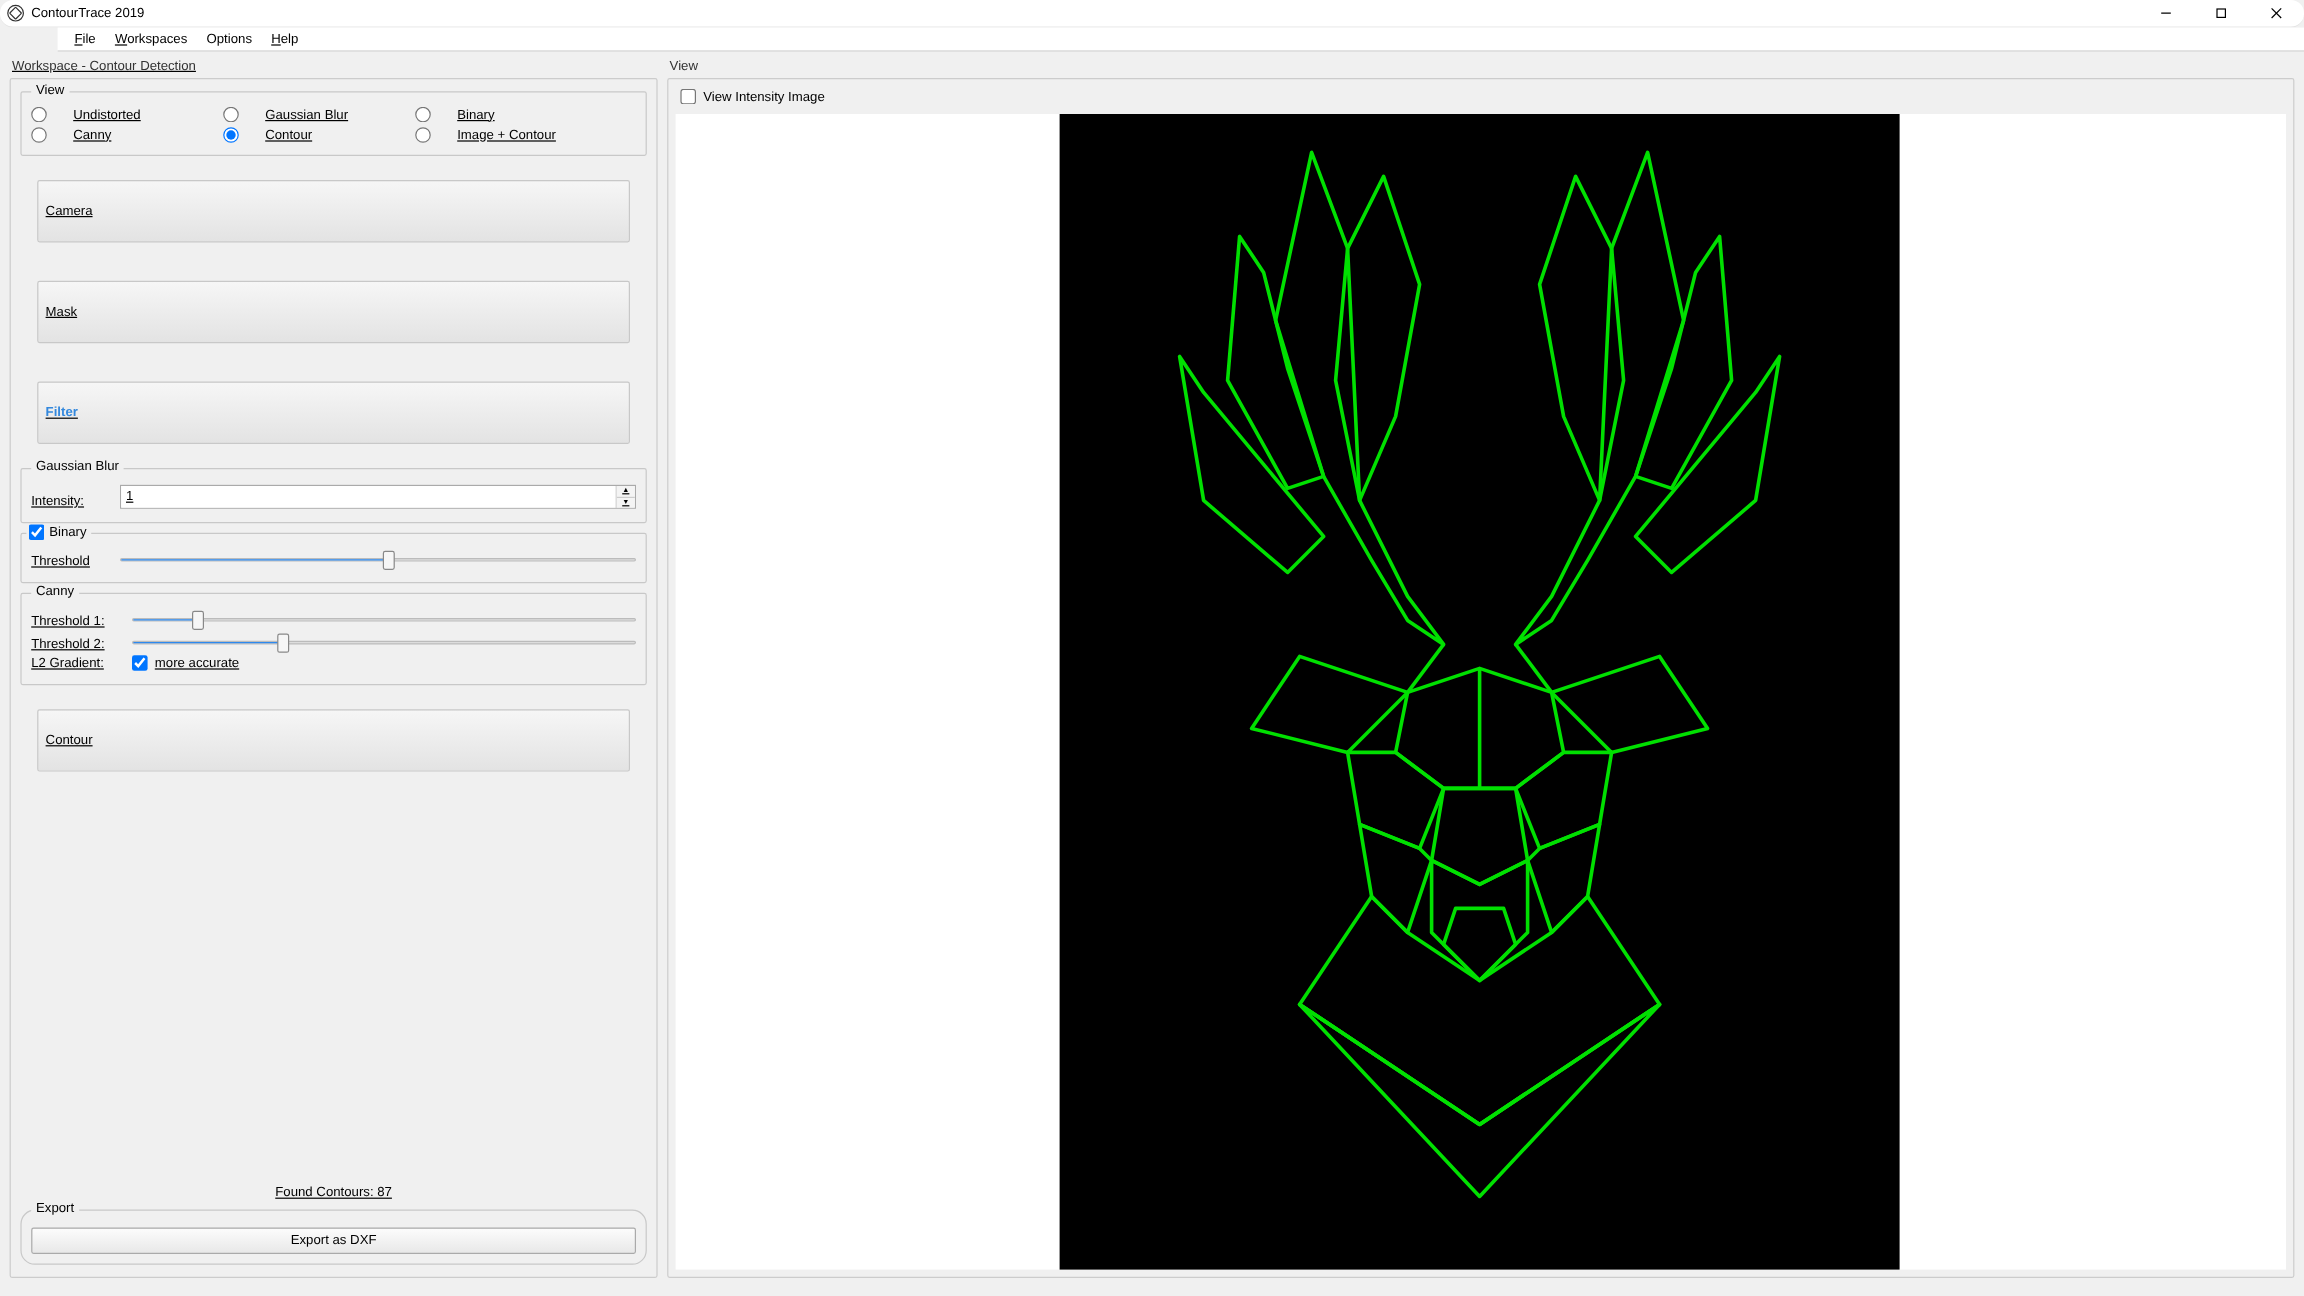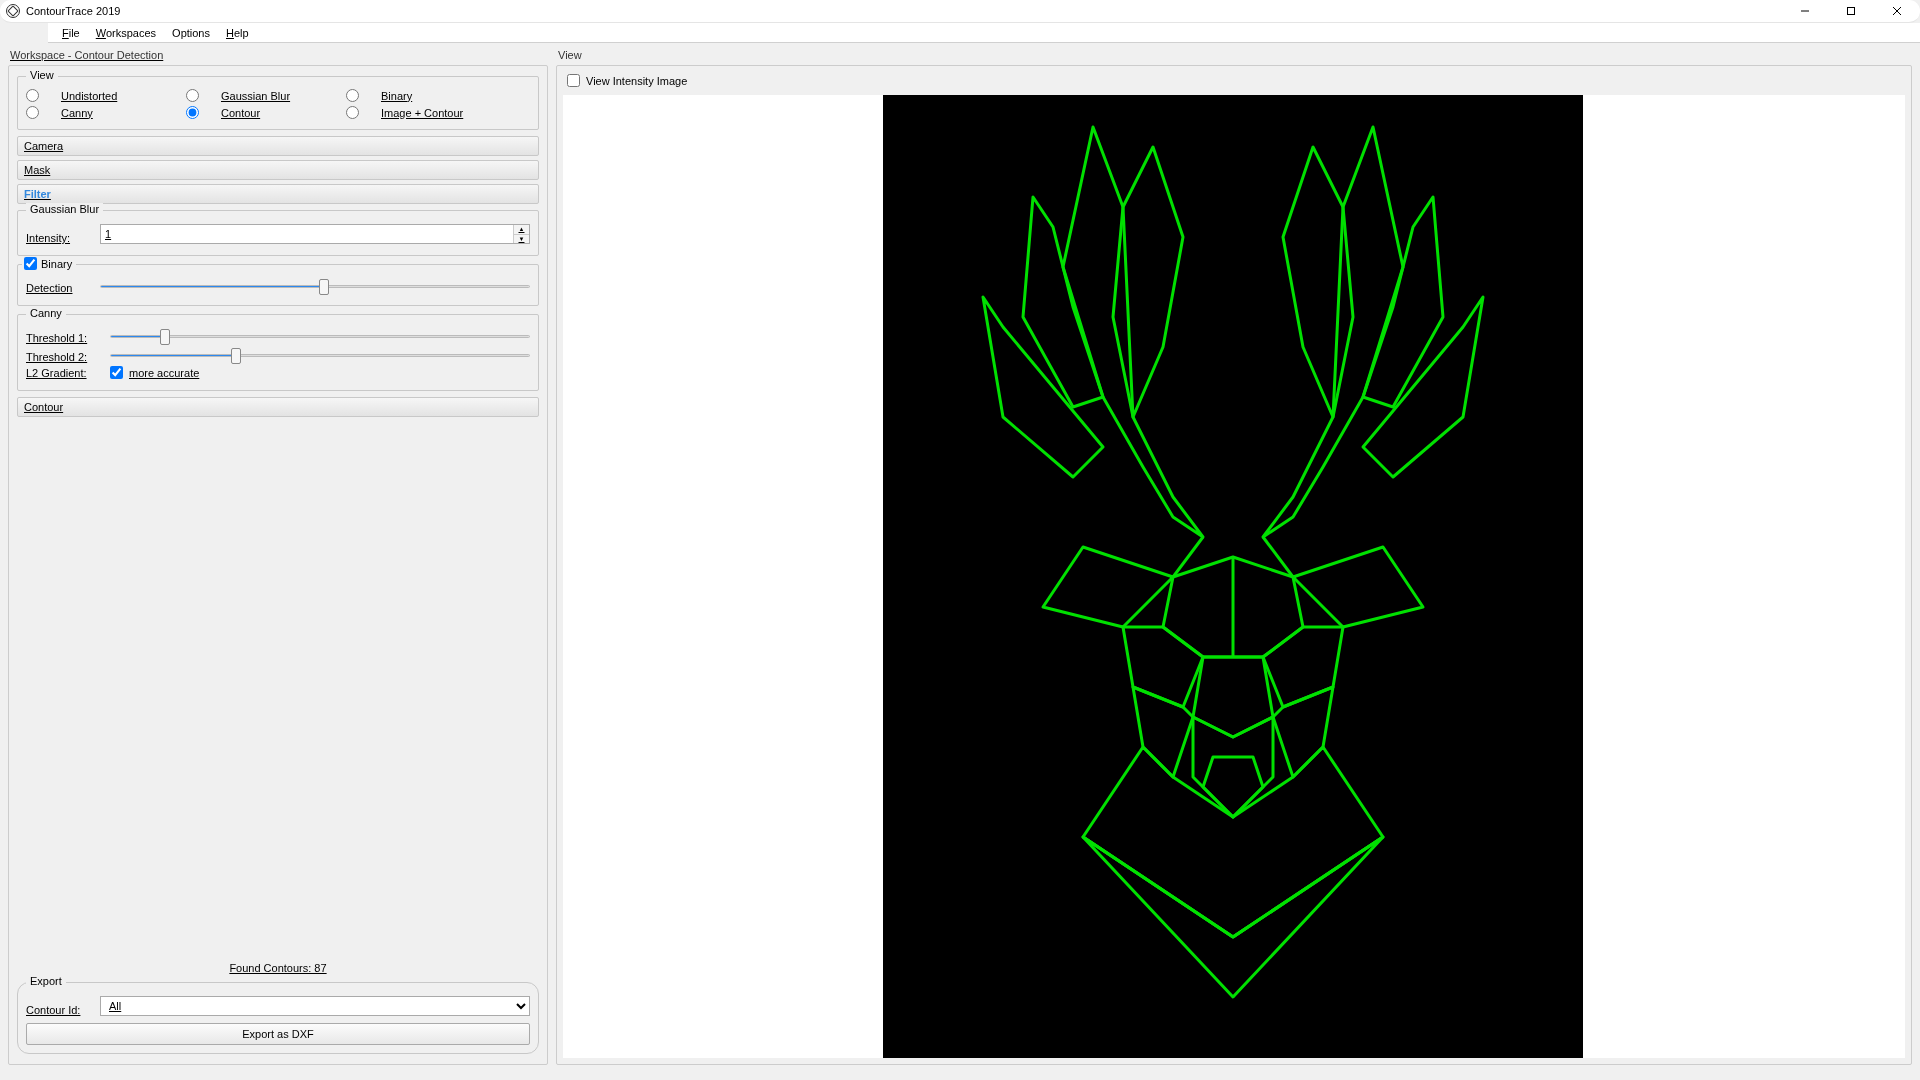--- a/index.html
+++ b/index.html
@@ -17,21 +17,21 @@
 .leftcol { width: 556px; padding: 4px 8px 8px 8px; text-decoration: underline; }
 .rightcol { flex: 1; padding: 4px 8px 8px 0; }
 .panel-label { color: #333; padding: 2px 0 4px 2px; }
 .panel { background: #f0f0f0; border: 1px solid #ccc; border-radius: 2px; padding: 6px; }
 .leftpanel { height: 1000px; display: flex; flex-direction: column; }
 .group { border: 1px solid #c8c8c8; border-radius: 2px; margin: 4px 2px; padding: 10px 8px 8px 8px; position: relative; }
 .group-title { position: absolute; top: -8px; left: 8px; background: #f0f0f0; padding: 0 4px; font-size: 11px; }
 .radiorow { display: flex; }
 .radiorow label { width: 160px; display: flex; align-items: center; gap: 22px; padding: 2px 0; }
 input[type=radio], input[type=checkbox] { width: 13px; height: 13px; }
-.section-header { background: linear-gradient(#f6f6f6, #e3e3e3); border: 1px solid #c8c8c8; padding: 3px 6px; margin: 2px; border-radius: 2px; }
+.section-header { background: linear-gradient(#f6f6f6, #e3e3e3); border: 1px solid #c8c8c8; padding: 19px 6px; margin: 16px; border-radius: 2px; }
 .section-header.active { color: #3388dd; font-weight: bold; }
 .row { display: flex; align-items: flex-end; gap: 6px; margin: 3px 0; }
 .row label { min-width: 68px; }
 .spinner { flex: 1; display: flex; border: 1px solid #aaa; background: #fff; height: 20px; }
 .spinner input { border: none; flex: 1; padding: 0 4px; outline: none; }
 .spinner .spbtns { width: 16px; display: flex; flex-direction: column; border-left: 1px solid #ccc; }
 .spinner .spbtns div { flex: 1; display: flex; align-items: center; justify-content: center; font-size: 6px; line-height: 1; background: #f4f4f4; }
 .spinner .spbtns div:first-child { border-bottom: 1px solid #ccc; }
 select { flex: 1; height: 20px; border: 1px solid #aaa; background: #fff; padding: 0 4px; }
 .slider-wrap { flex: 1; position: relative; height: 16px; display: flex; align-items: center; }
@@ -135,21 +135,21 @@
       </div>
 
       <div class="group">
         <div class="group-title" style="left:4px; padding-left:2px;">
           <label style="display:flex;align-items:center;gap:4px;">
               <input type="checkbox" checked="" style=""> 
               <span>Binary</span>
             </label>
         </div>
         <div class="row">
-          <label>Detection</label>
+          <label>Threshold</label>
           <div class="slider-wrap">
             <div class="slider-track">
                 <div class="slider-fill" style="width:52%"></div>
                 <div class="slider-thumb" style="left:52%"></div>
               </div>
           </div>
         </div>
       </div>
 
       <div class="group">
@@ -182,24 +182,20 @@
       </div>
 
       <div class="section-header">Contour</div>
 
       <div class="contour-area">
         <div style="margin-bottom:6px;">Found Contours: 87</div>
       </div>
 
       <div class="group export-group">
         <div class="group-title">Export</div>
-        <div class="row">
-          <label>Contour Id:</label>
-          <select><option>All</option></select>
-        </div>
         <button class="export-btn">Export as DXF</button>
       </div>
 
     </div>
   </div>
 
   <div class="rightcol">
     <div class="panel-label">View</div>
     <div class="panel viewpanel">
       <div class="view-check">

